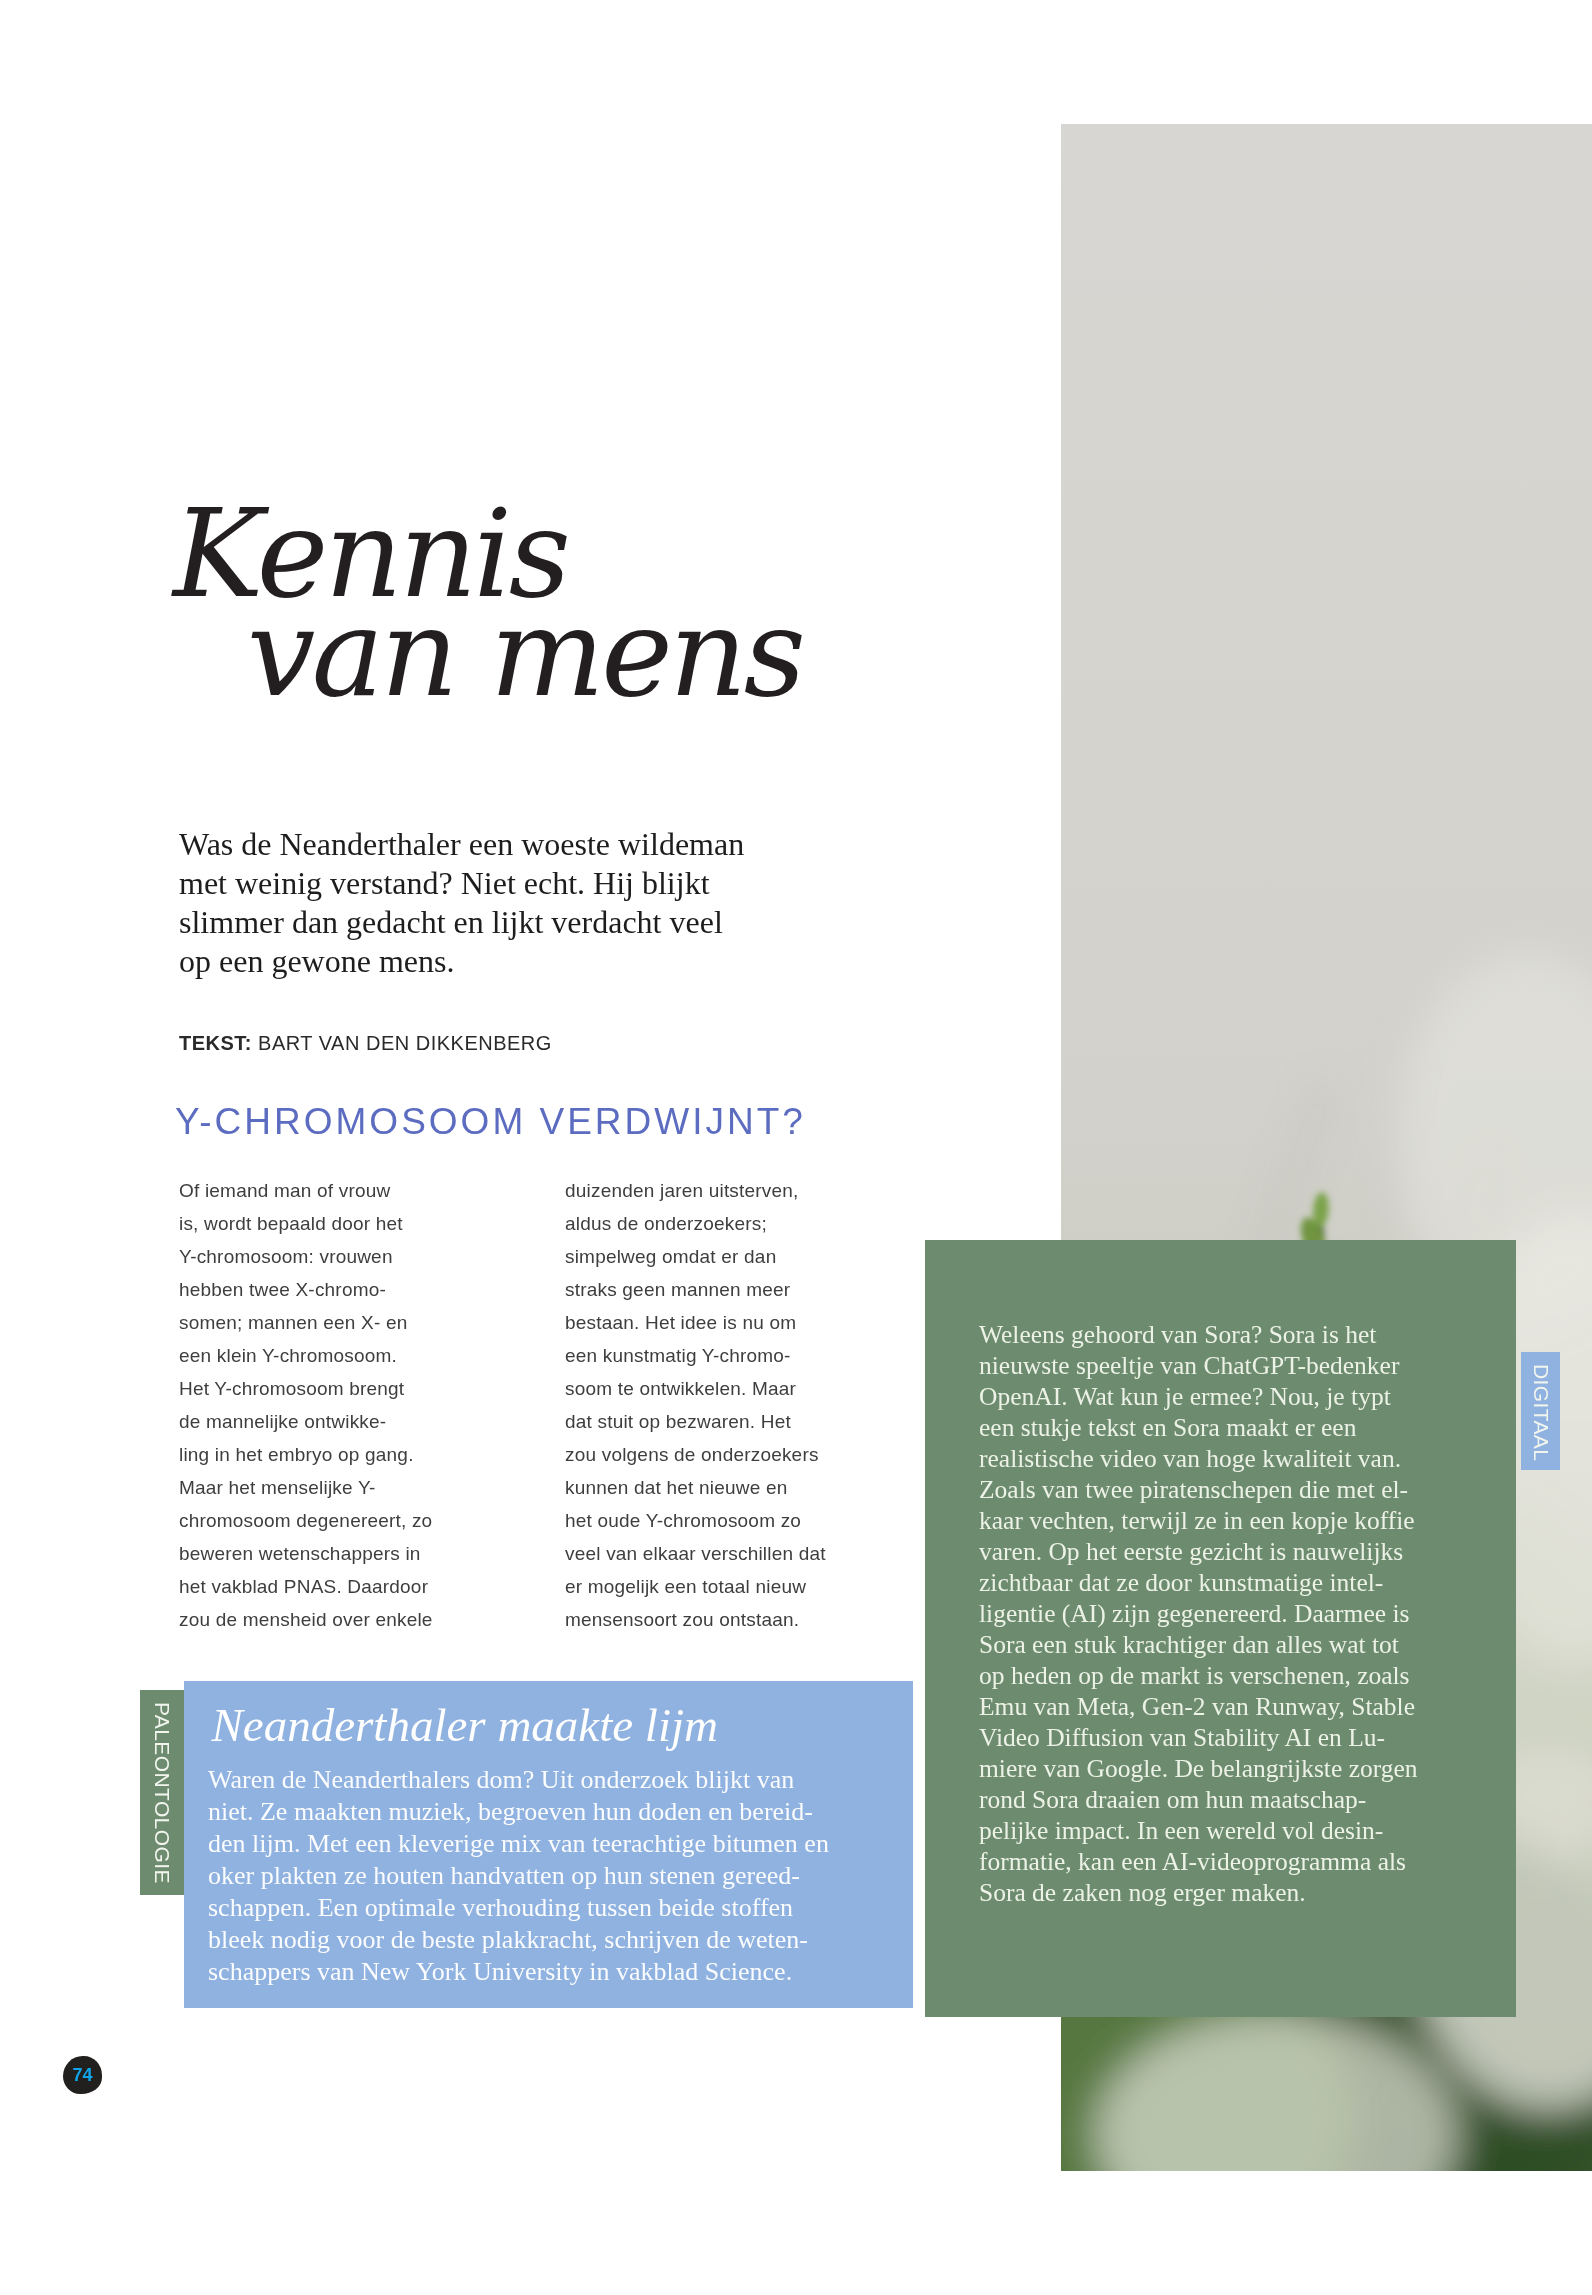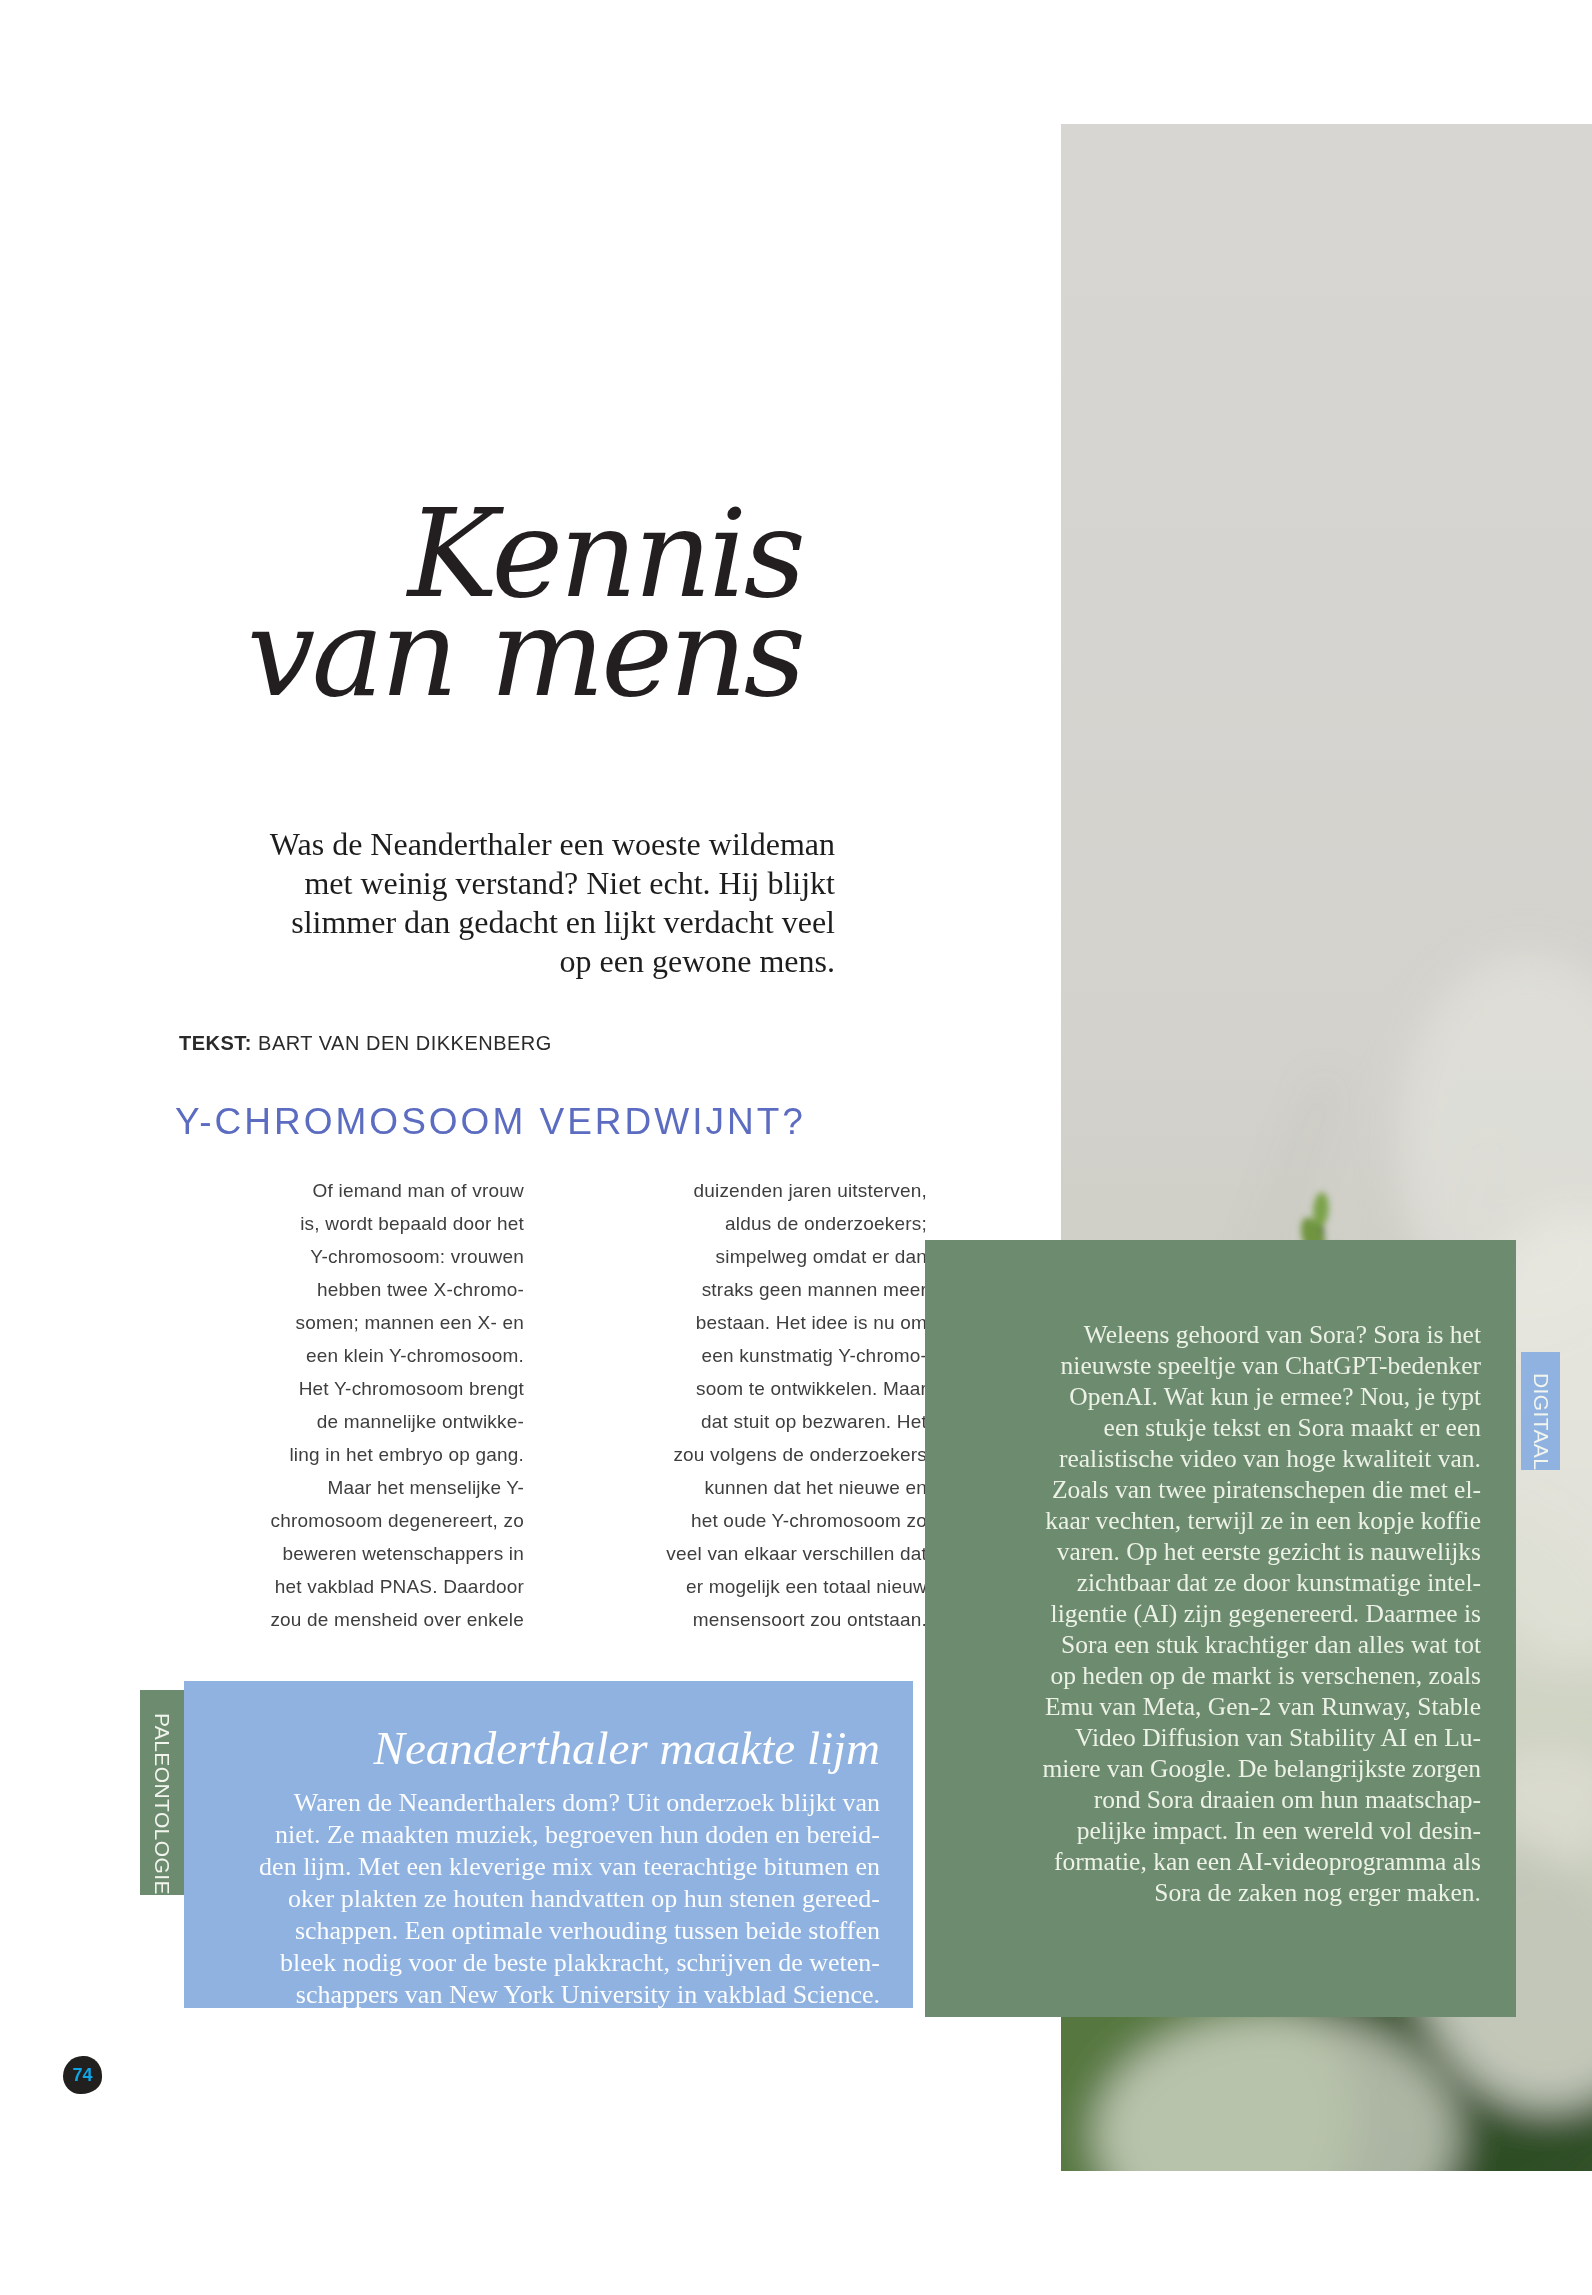--- a/index.html
+++ b/index.html
@@ -2,21 +2,20 @@
 <html style="font-size:14px"><head>
 <meta charset="utf-8">
 <style>
   html,body{margin:0;padding:0;background:#ffffff;}
   .page{
     position:relative;
     width:1592px;height:2295px;
     background:#ffffff;
     overflow:hidden;
     font-family:"Liberation Sans", sans-serif;
-    text-align:right;
   }
   
   .photo{
     position:absolute;left:1061px;top:124px;width:531px;height:2047px;
     z-index:1;
   }
   .photo svg{display:block;width:100%;height:100%;}
   
   .title-block{
     position:absolute;left:173px;top:494px;z-index:2;
@@ -62,21 +61,21 @@
     writing-mode:vertical-rl;
     padding-top:12px;
     white-space:nowrap;
   }
   .tab-paleo{left:140px;top:1690px;width:44px;height:205px;background:#6d8c6f;}
   .tab-digitaal{left:1521px;top:1352px;width:39px;height:118px;background:#8fb2e0;}
   
   .bluebox{
     position:absolute;left:184px;top:1681px;width:729px;height:327px;
     box-sizing:border-box;background:#8fb2e0;z-index:2;
-    padding:40px 33px 0 24px;
+    padding:17px 33px 0 24px;
   }
   .bluebox-title{
     font-family:"Liberation Serif", serif;font-style:italic;
     font-size:47px;color:#fefefe;margin:0 0 12px 3.5px;
   }
   .bluebox-body{
     font-family:"Liberation Serif", serif;
     font-size:26px;line-height:32px;color:#fbfcfd;
   }
   

